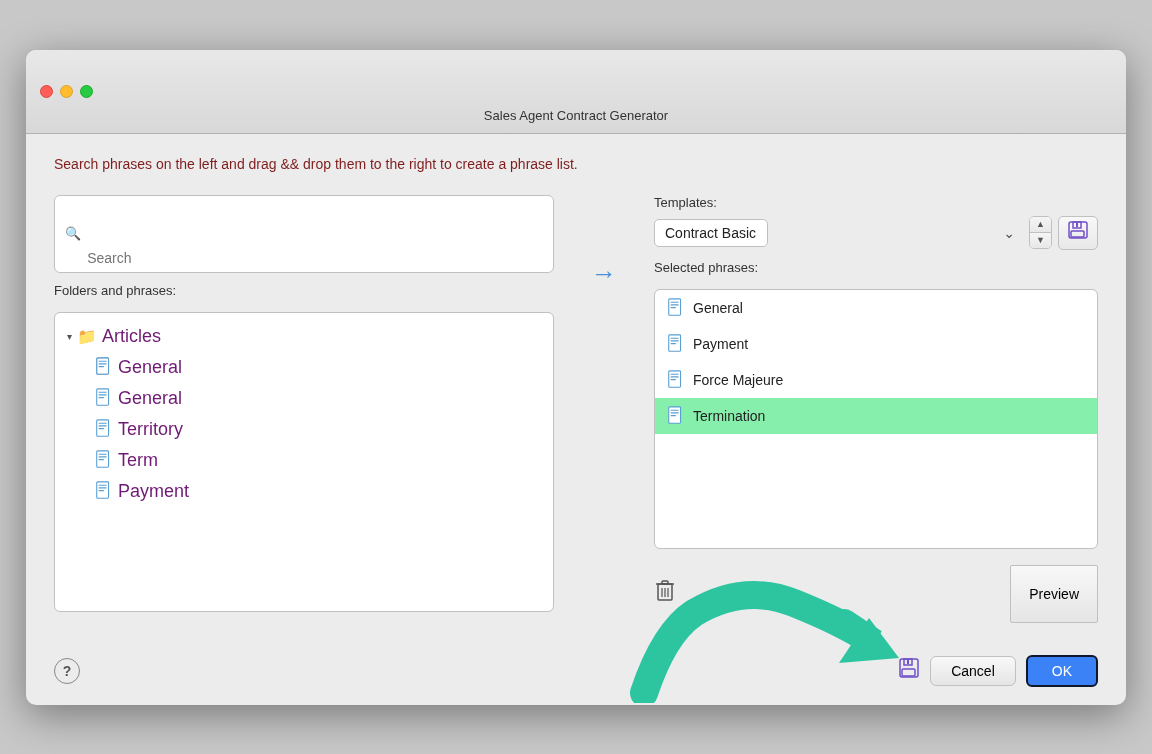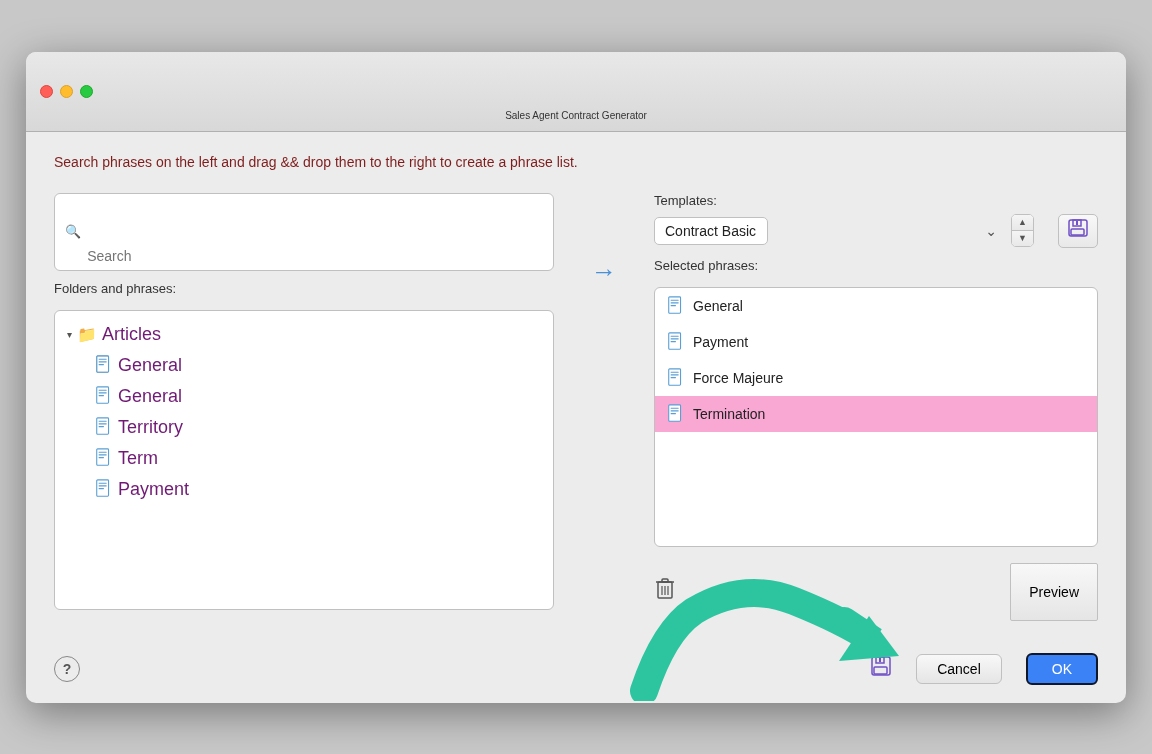--- a/index.html
+++ b/index.html
@@ -43,21 +43,21 @@
       width: 13px;
       height: 13px;
       border-radius: 50%;
       cursor: pointer;
     }
     .traffic-light.close { background: #ff5f57; border: 1px solid #e0443e; }
     .traffic-light.minimize { background: #ffbd2e; border: 1px solid #dea123; }
     .traffic-light.maximize { background: #28ca41; border: 1px solid #1aab29; }
 
     .title-bar-text {
-      font-size: 10px;
+      font-size: 13px;
       font-weight: 500;
       color: #333;
       margin-top: 48px;
     }
 
     .content {
       padding: 20px 28px 20px 28px;
     }
 
     .instruction-text {
@@ -180,21 +180,21 @@
     .right-panel {
       flex: 1;
       display: flex;
       flex-direction: column;
       gap: 10px;
     }
 
     .templates-row {
       display: flex;
       align-items: center;
-      gap: 24px;
+      gap: 6px;
     }
 
     .template-select-wrapper {
       display: flex;
       align-items: center;
       flex: 1;
       gap: 6px;
     }
 
     .template-select {
@@ -252,21 +252,21 @@
 
     .phrase-item {
       display: flex;
       align-items: center;
       padding: 8px 12px;
       gap: 8px;
       cursor: pointer;
     }
 
     .phrase-item.selected {
-      background: #f9a8d4;
+      background: #86efac;
     }
 
     .phrase-label {
       font-size: 14px;
       color: #222;
     }
 
     .preview-btn {
       background: linear-gradient(180deg, #f8f8f8, #e5e5e5);
       border: 1px solid #c0c0c0;
@@ -302,21 +302,21 @@
       align-items: center;
       justify-content: center;
       font-size: 14px;
       font-weight: bold;
       color: #555;
       cursor: pointer;
     }
 
     .footer-actions {
       display: flex;
-      gap: 24px;
+      gap: 10px;
       align-items: center;
     }
 
     .save-icon-btn {
       background: none;
       border: none;
       cursor: pointer;
       font-size: 18px;
       color: #7050c8;
     }

